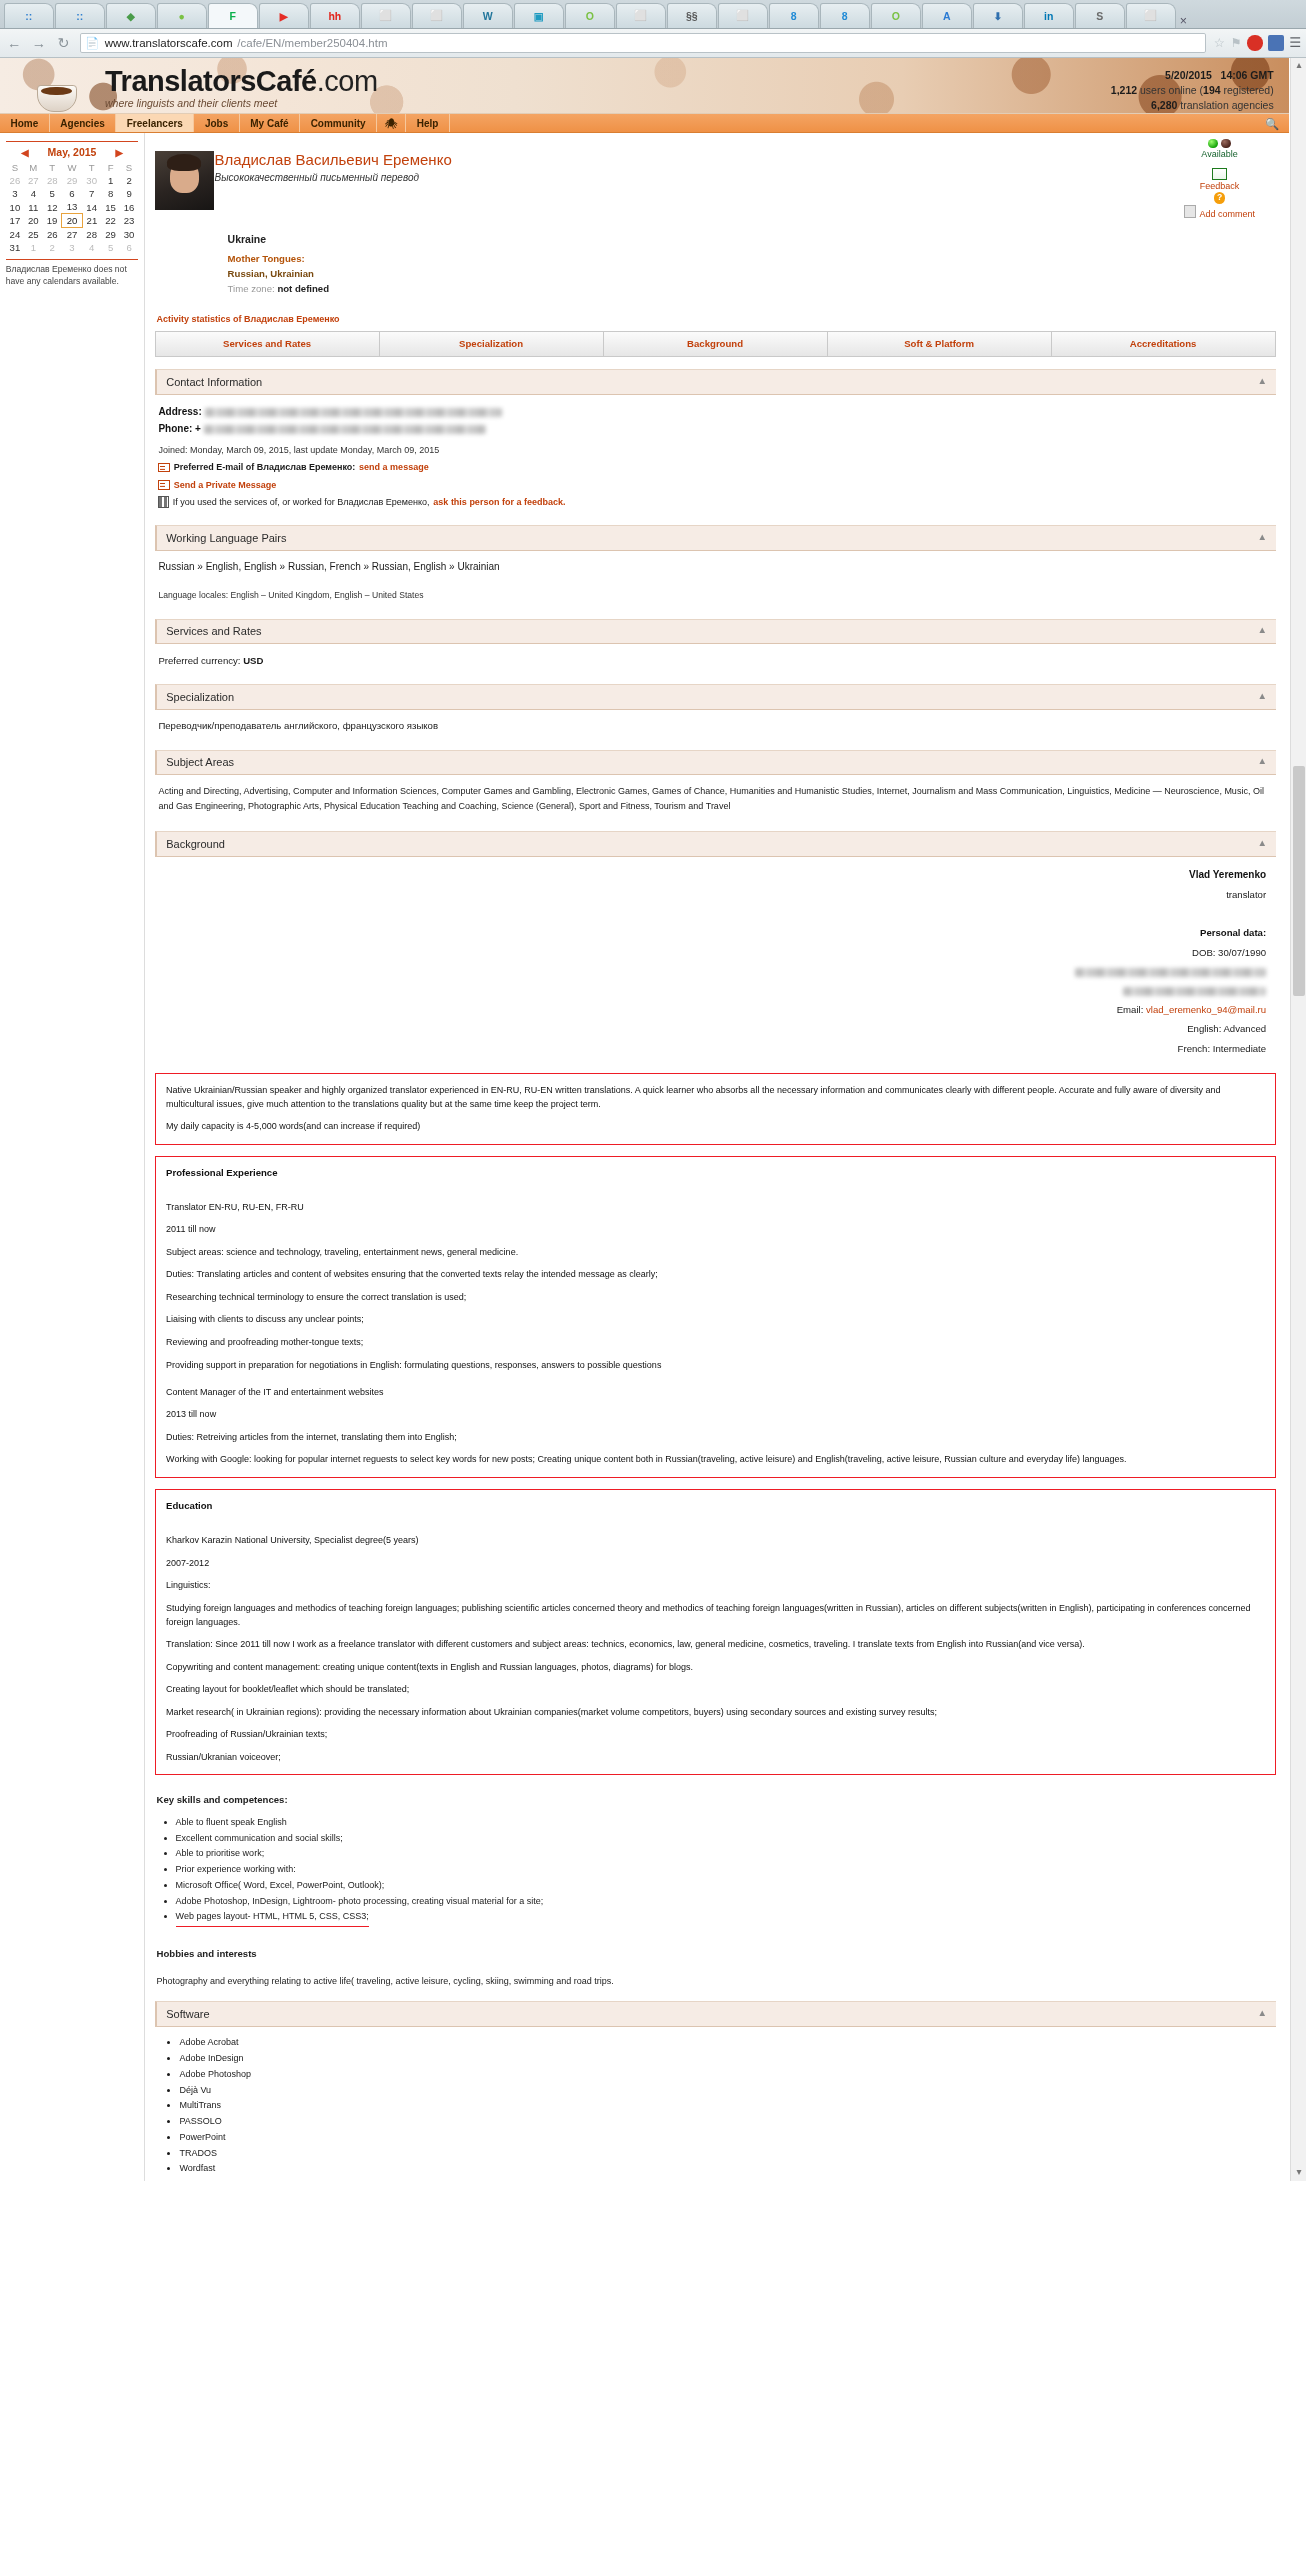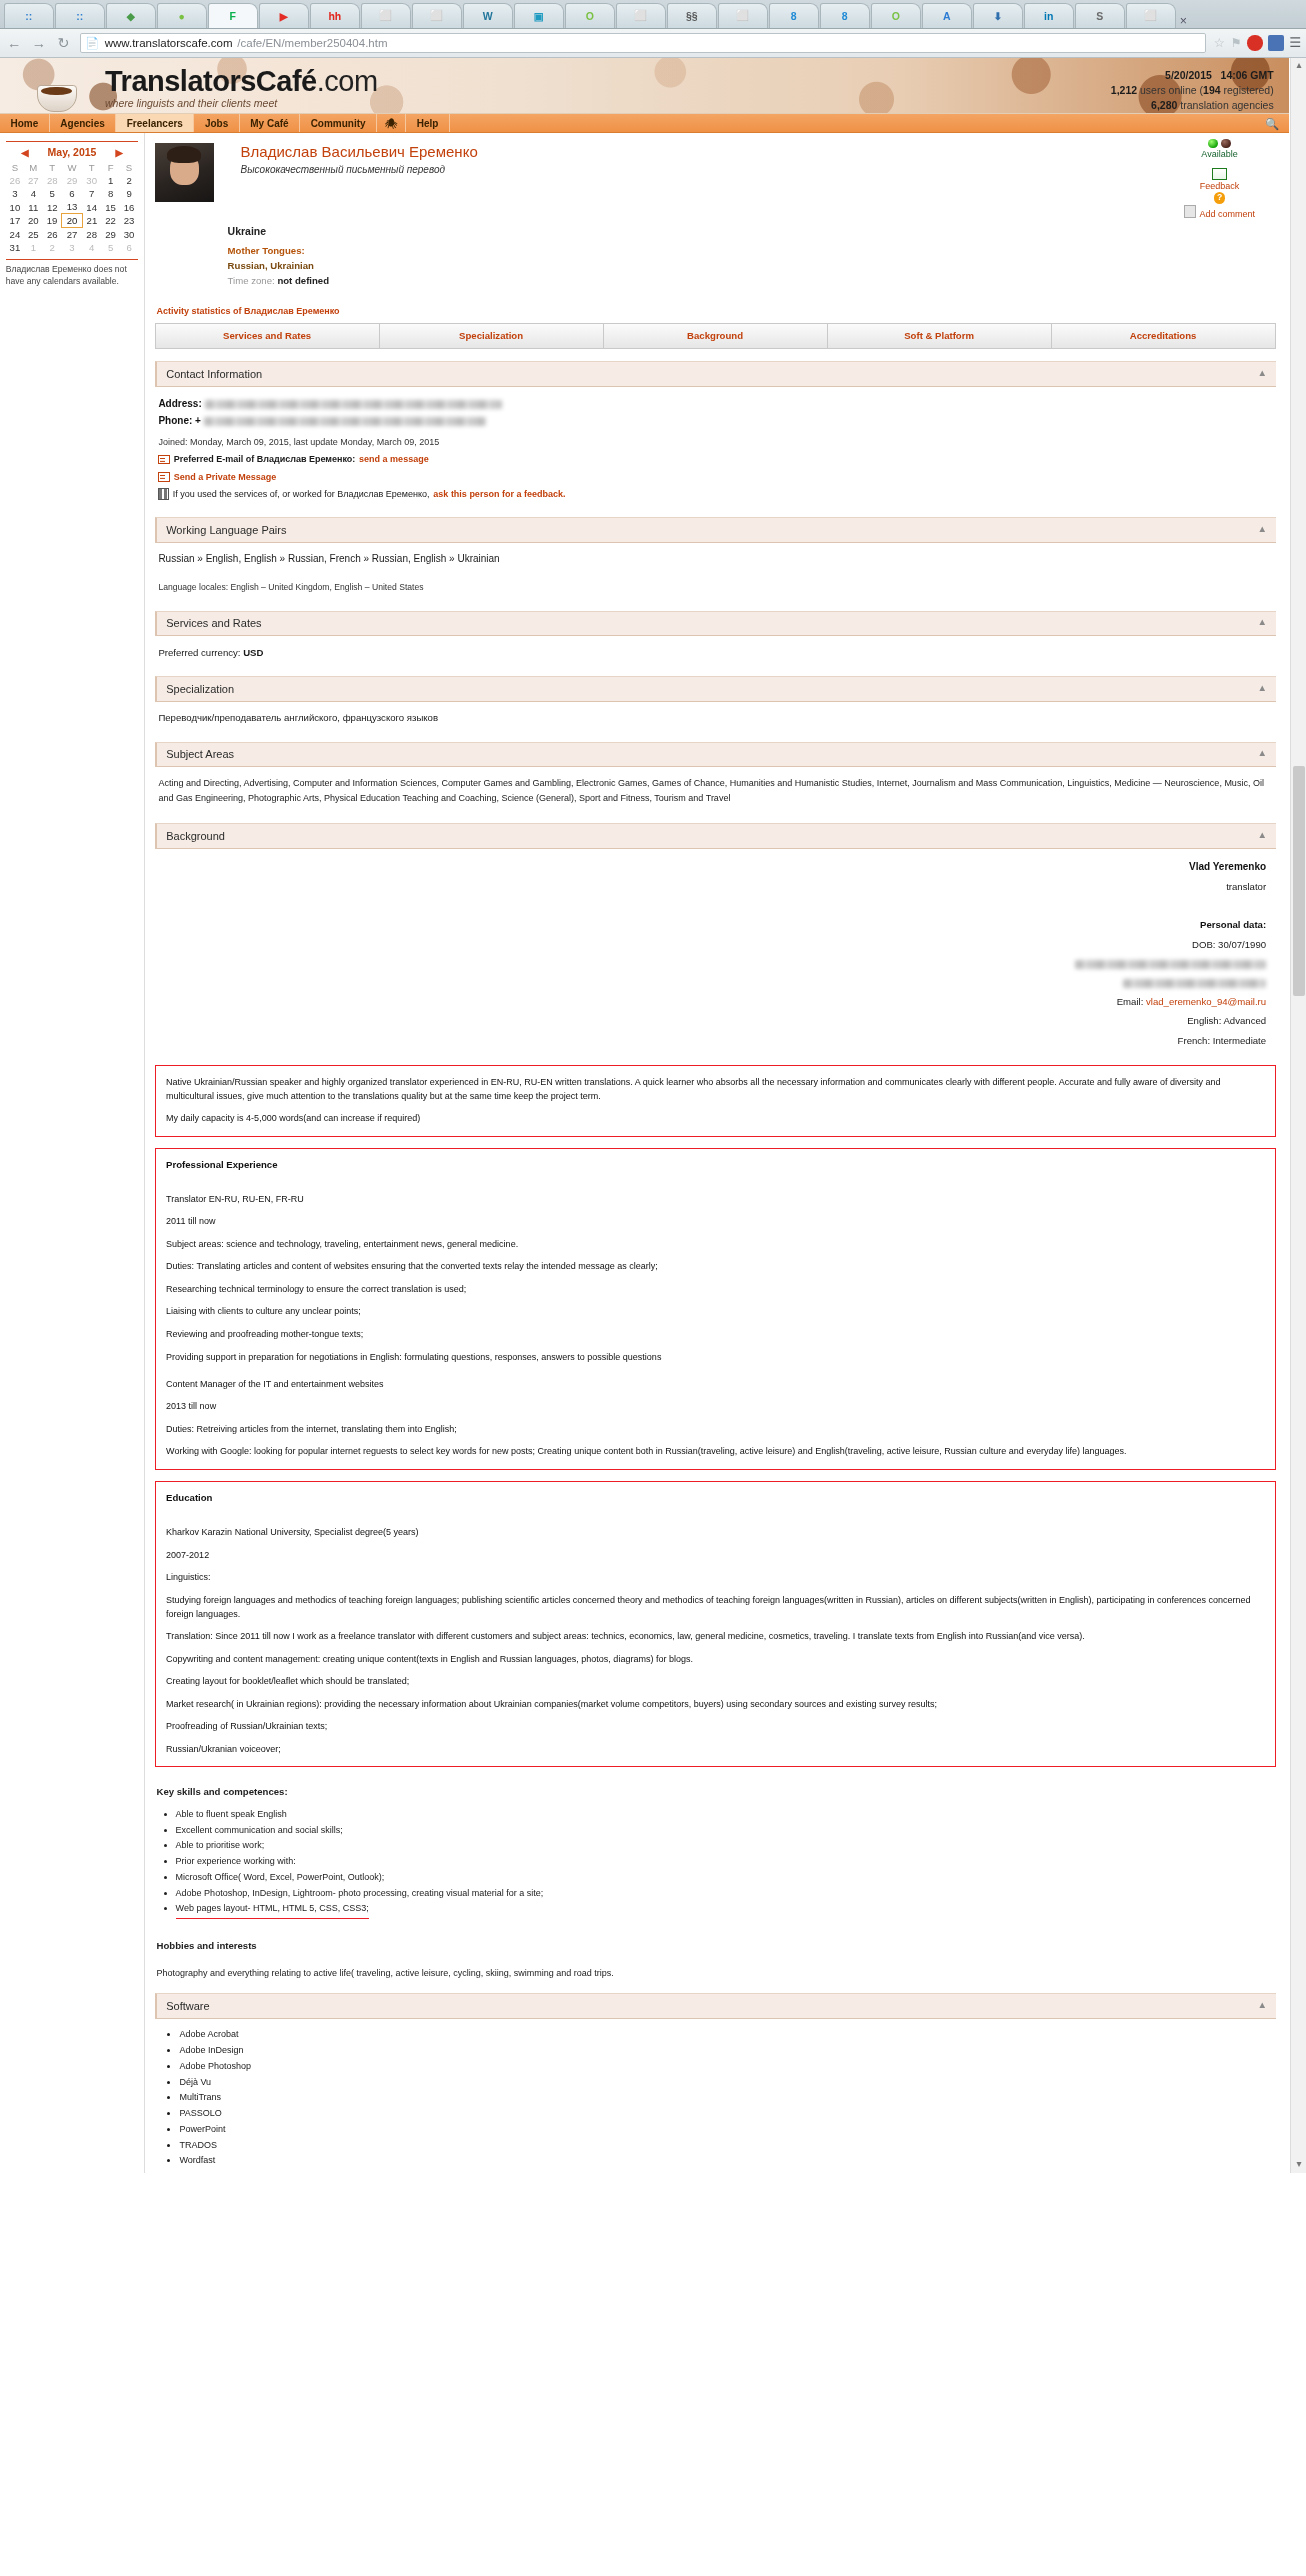--- a/index.html
+++ b/index.html
@@ -115,21 +115,21 @@
   .cal-arrow { color:#d2451e; font-size:9.6px; }
   table.cal { width:100%; border-collapse:collapse; font-size:9.6px; }
   table.cal th { color:#999; font-weight:normal; padding:1px 0; text-align:center; }
   table.cal td { text-align:center; padding:1px 0; color:#333; }
   table.cal td.out { color:#bbb; }
   table.cal td.today { border:1px solid #e8a33d; background:#fff; color:#222; }
   .cal-note { border-top:1.9px solid #d2451e; margin-top:4.8px; padding-top:3.8px;
               font-size:8.6px; color:#444; line-height:1.35; }
 
   
-  .profhead { display:flex; gap:27px; padding-top:1.9px; }
+  .profhead { display:flex; gap:1px; padding-top:1.9px;margin-top:8px; }
   .avatar { width:59px; height:59px; background:#2b2b2b; flex:0 0 59px;
             background:linear-gradient(160deg,#4a4038 0%,#2a2421 55%,#171514 100%);
             position:relative; overflow:hidden; }
   .avatar:before{content:"";position:absolute;left:15.3px;top:9.6px;width:29px;height:33px;
     background:#d9ab8b;border-radius:48% 48% 42% 42%;}
   .avatar:after{content:"";position:absolute;left:12.4px;top:3.8px;width:34px;height:16.3px;
     background:#2e1f16;border-radius:50% 50% 35% 35%;}
   .prof-name { font-size:15px; color:#c2410c; font-weight:normal; line-height:1.2; }
   .prof-tag { font-size:10px; color:#333; font-style:italic; margin-top:3.8px; }
 
@@ -571,21 +571,21 @@
       </div>
 
       <div class="redbox">
         <div class="sect-title">Professional Experience</div>
         <p class="ind1">Translator  EN-RU, RU-EN, FR-RU</p>
         <p class="yr">2011 till now</p>
         <div id="exp1-lines">
               <p class="ind2">Subject areas: science and technology, traveling, entertainment news, general      medicine.</p>
               <p class="ind2">Duties: Translating articles and content of websites ensuring that the converted texts   relay the intended message as clearly;</p>
               <p class="ind2">Researching technical terminology to ensure the correct translation is used;</p>
-              <p class="ind2">Liaising with clients to culture any unclear points;</p>
+              <p class="ind2">Liaising with clients to discuss any unclear points;</p>
               <p class="ind2">Reviewing and proofreading mother-tongue texts;</p>
               <p class="ind2">Providing support in preparation for negotiations in English: formulating questions, responses, answers to possible questions</p>
             </div>
         <p style="height:13.4px;margin:0"></p>
         <p class="ind1">Content Manager of the IT and entertainment websites</p>
         <p class="yr">2013 till now</p>
         <div id="exp2-lines">
               <p class="ind2">Duties: Retreiving articles from the internet, translating them into English;</p>
               <p class="ind2">Working with Google: looking for popular internet reguests to select key words for new posts; Creating unique content both in Russian(traveling, active leisure) and English(traveling, active leisure, Russian culture and everyday life) languages.</p>
             </div>

